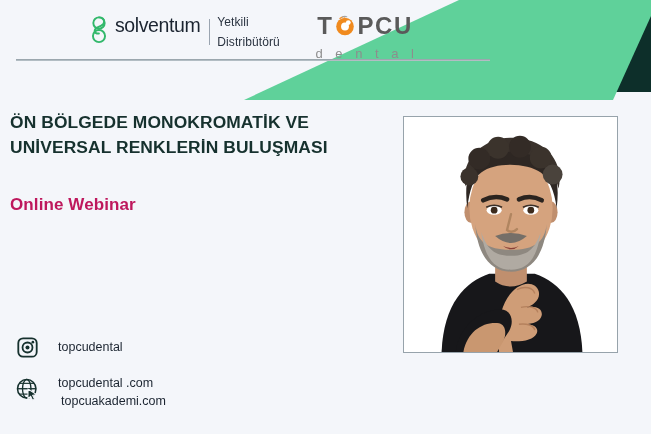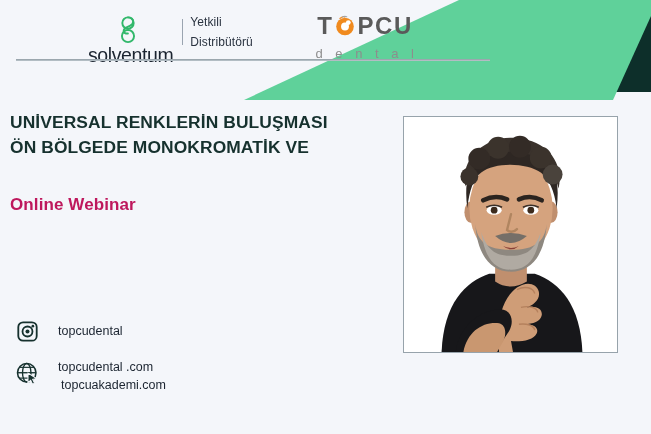--- a/index.html
+++ b/index.html
@@ -41,23 +41,21 @@
   .logo-row {
     position: absolute;
     top: 8px;
     left: 88px;
     display: flex;
     align-items: center;
     height: 48px;
   }
   .solventum-logo {
     display: flex;
-    align-items: center;
     height: 34px;
-    flex-direction: column;
   }
   .solventum-mark {
     width: 22px;
     height: 30px;
     margin-right: 5px;
     flex: none;
   }
   .solventum-word {
     font-size: 19.5px;
     letter-spacing: -0.4px;
@@ -142,21 +140,21 @@
     font-size: 17px;
     font-weight: 700;
     color: #be185d;
     letter-spacing: 0.1px;
   }
 
   
   .contact {
     position: absolute;
     left: 12px;
-    top: 316px;
+    top: 332px;
   }
   .contact-row {
     display: flex;
     align-items: center;
     margin-bottom: 12px;
   }
   .contact-row.web {
     align-items: flex-start;
   }
   .icon-box {
@@ -254,22 +252,22 @@
         </span>
         <span>PCU</span>
       </div>
       <div class="topcu-sub">d e n t a l</div>
     </div>
   </div>
 
   <div class="hrule"></div>
 
   <div class="headline">
+    <div>ÖN BÖLGEDE MONOKROMATİK VE</div>
     <div>UNİVERSAL RENKLERİN BULUŞMASI</div>
-    <div>ÖN BÖLGEDE MONOKROMATİK VE</div>
   </div>
   <div class="subhead">Online Webinar</div>
 
   <div class="contact">
     <div class="contact-row">
       <span class="icon-box">
         <svg viewBox="0 0 24 24" width="23" height="23">
           <rect x="2.4" y="2.4" width="19.2" height="19.2" rx="5" ry="5" fill="none" stroke="#16312e" stroke-width="1.9"></rect>
           <circle cx="12" cy="12" r="5.2" fill="none" stroke="#16312e" stroke-width="1.9"></circle>
           <circle cx="12" cy="12" r="2.1" fill="#16312e"></circle>

